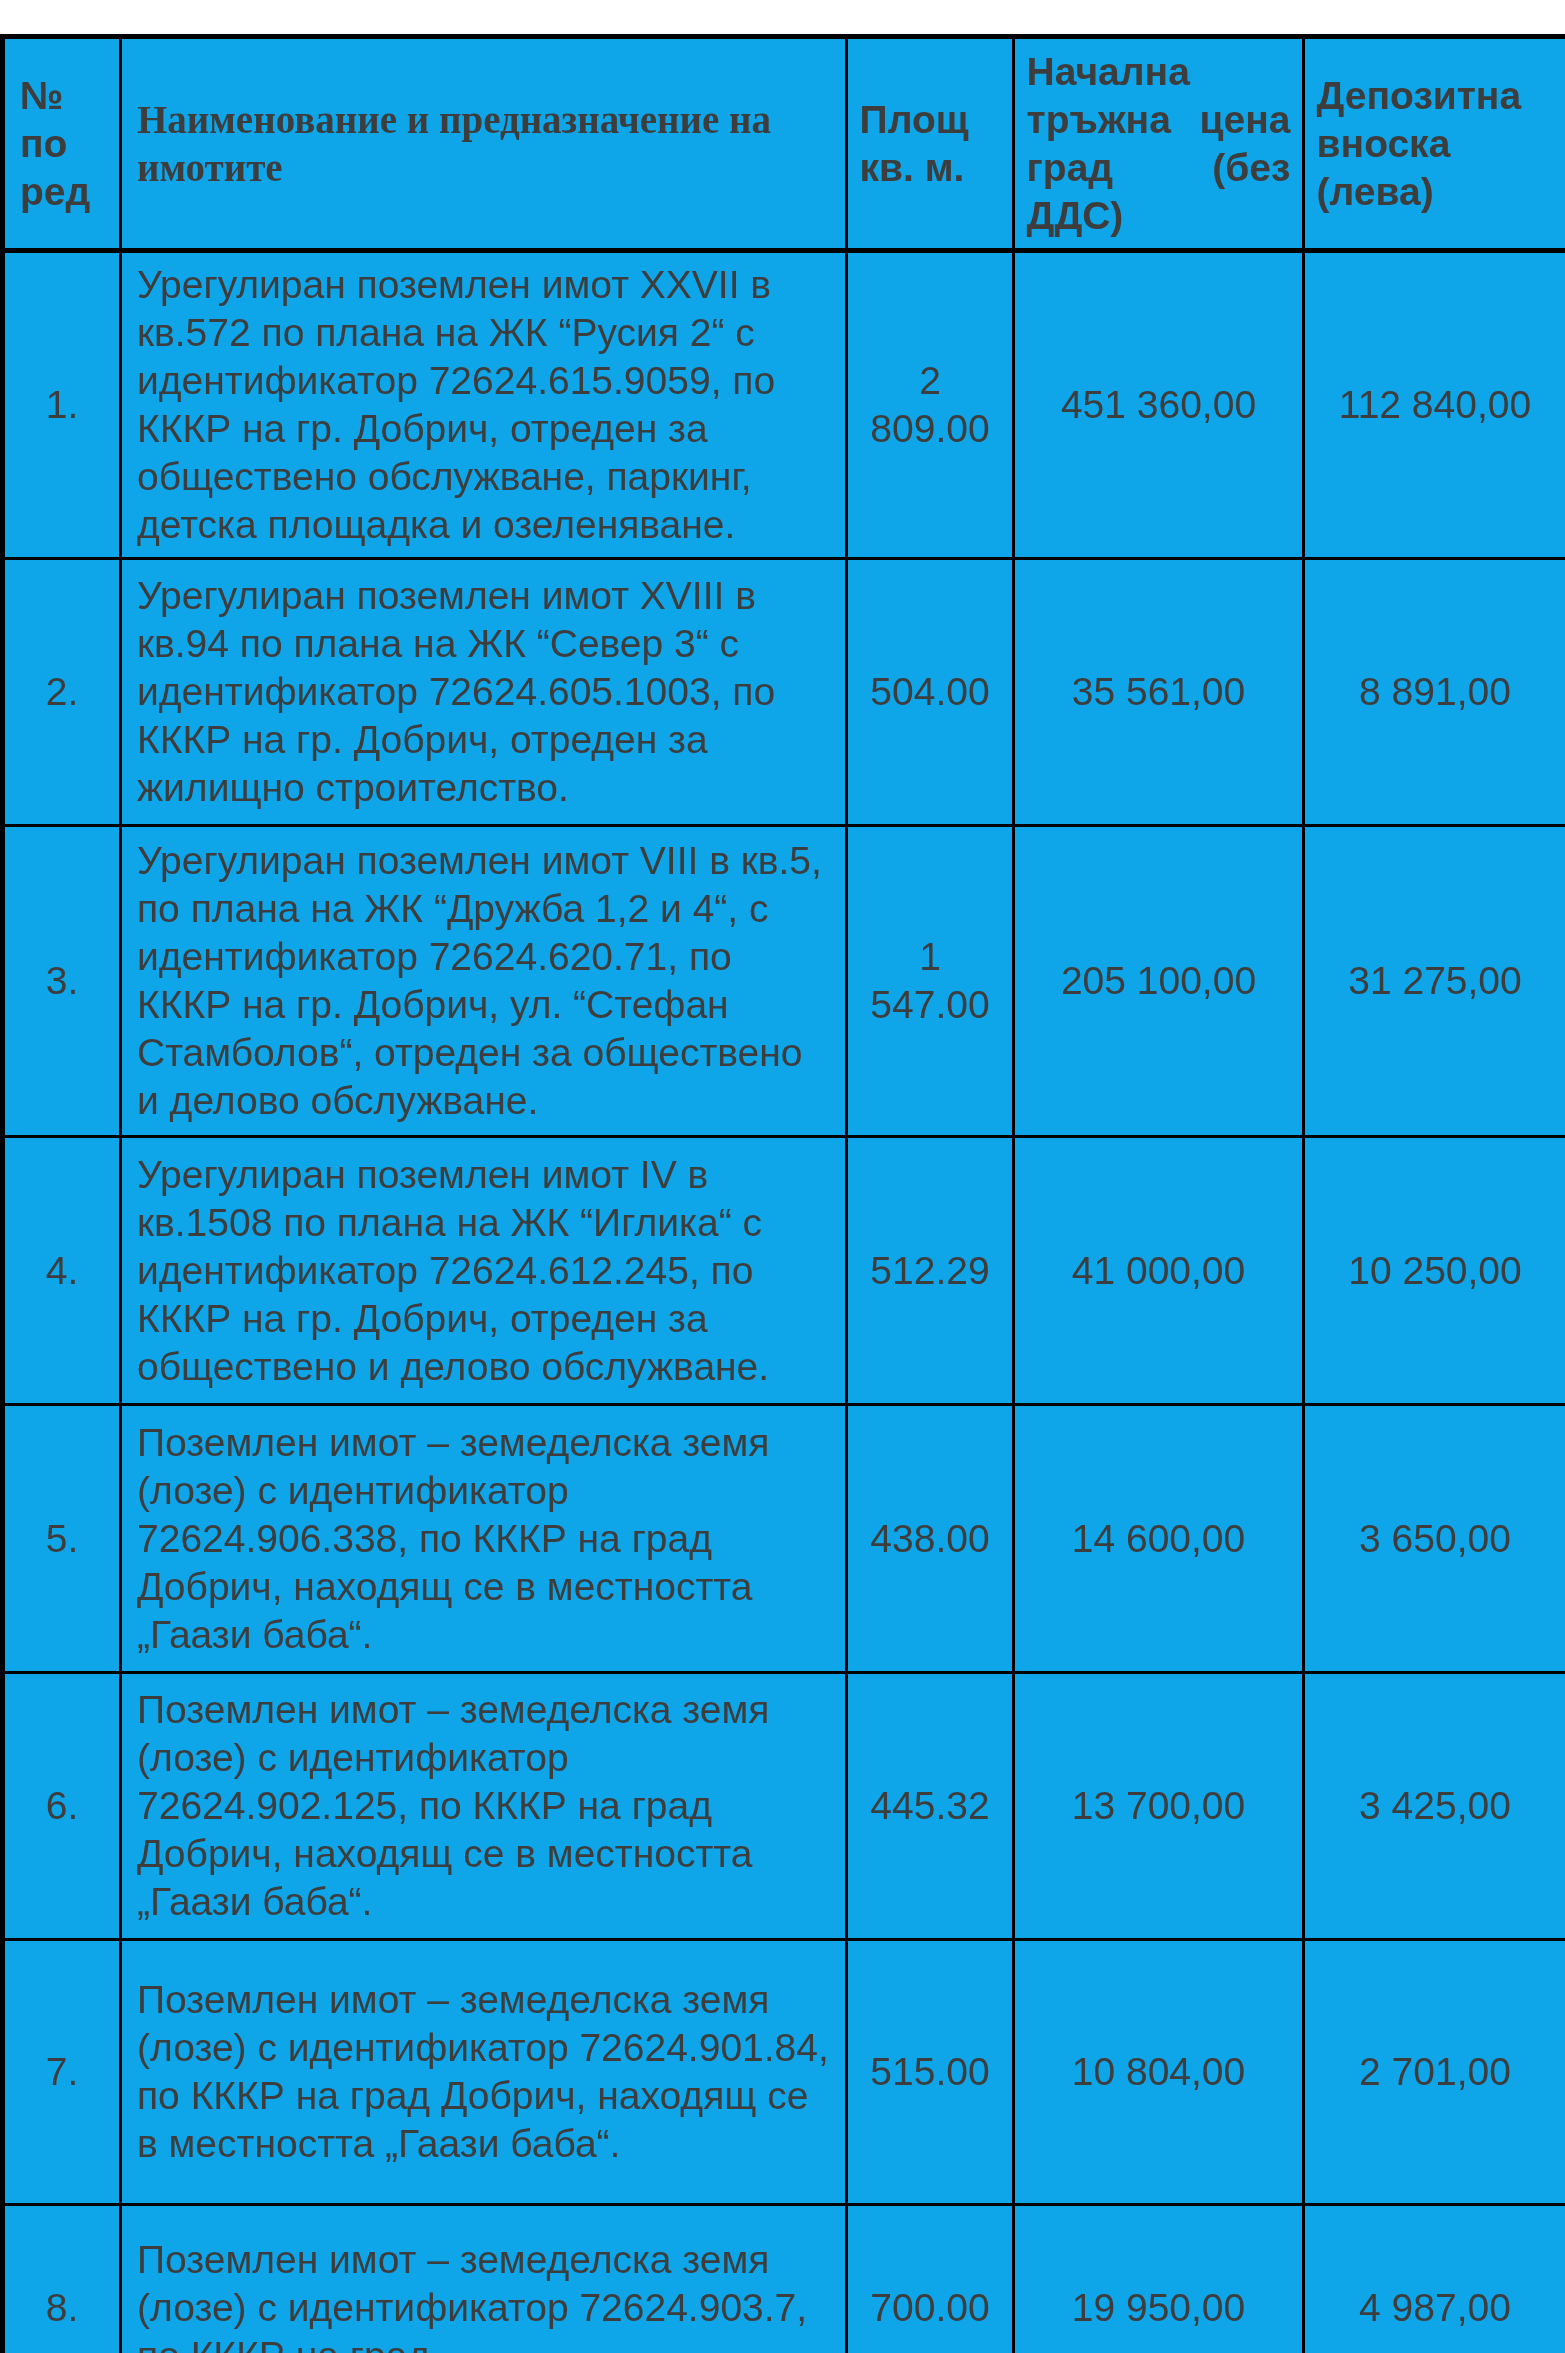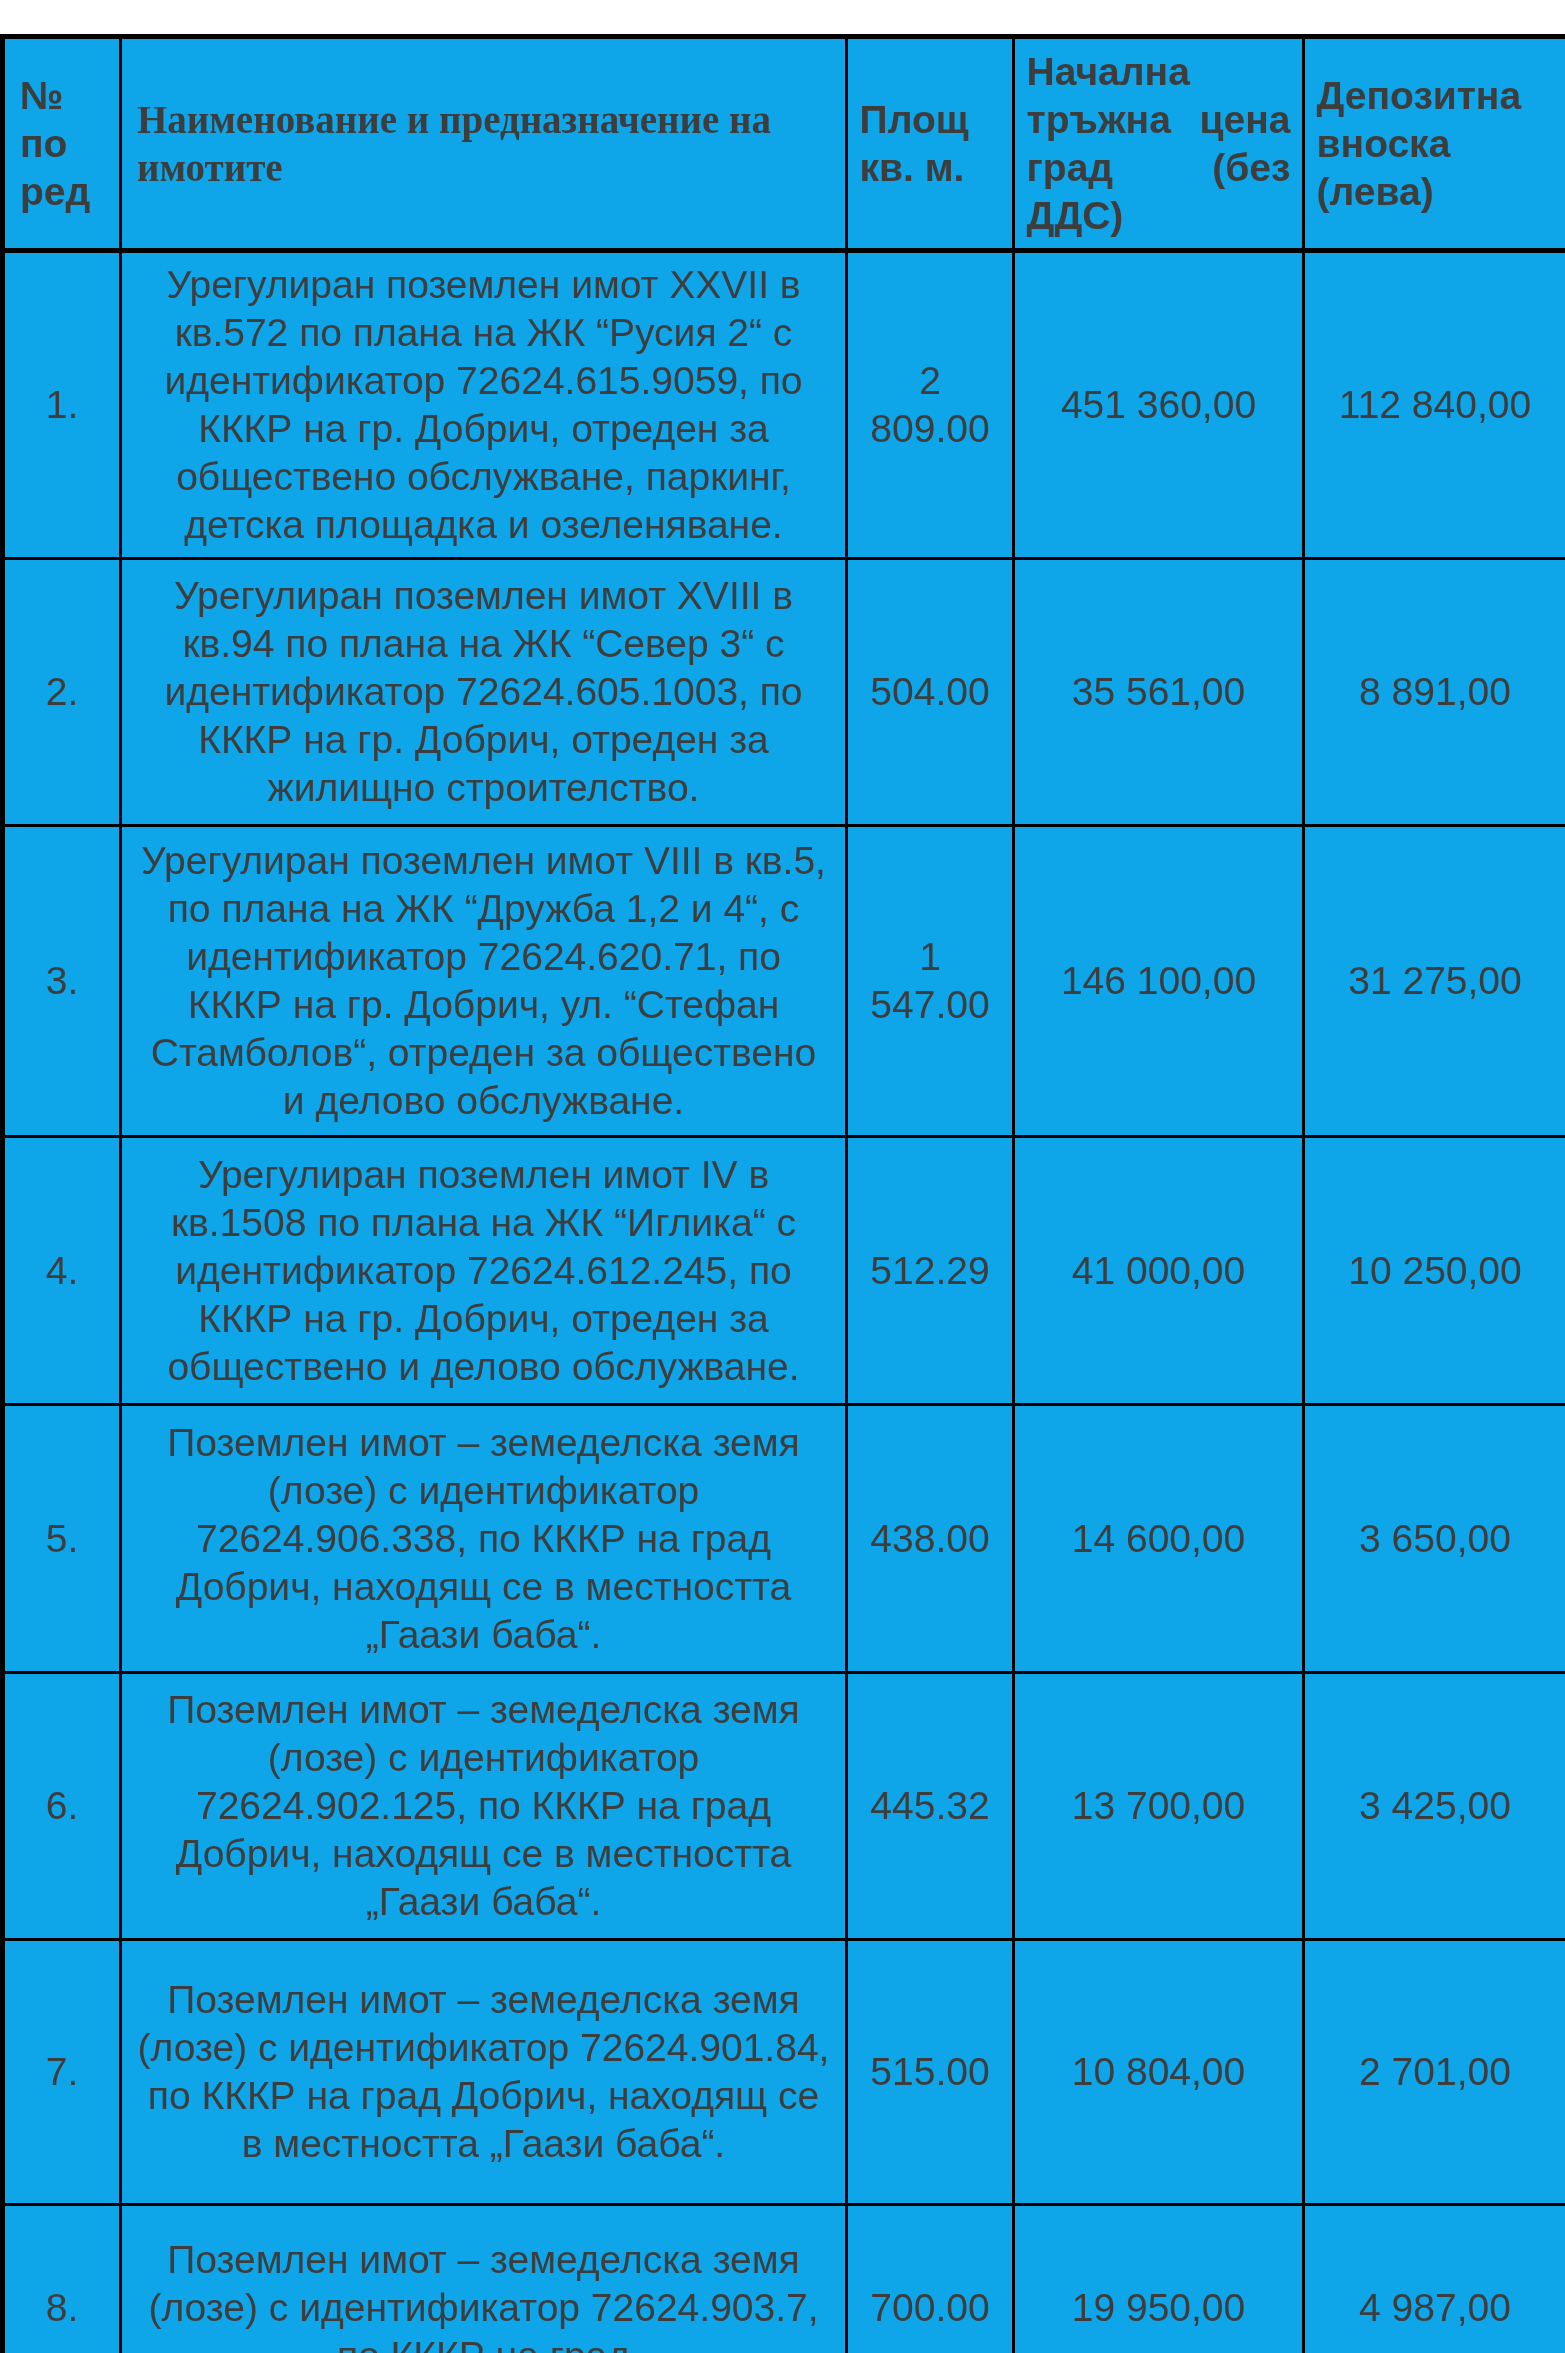--- a/index.html
+++ b/index.html
@@ -37,21 +37,21 @@
     border-bottom:5.8px solid #000;
     font-weight:bold;
     text-align:left;
     padding:8.3px 11.6px;
   }
   thead tr{height:214px;}
   th.h-num{padding-left:15px;}
   th.h-desc{padding-left:15px;font-family:Liberation Serif, serif;}
   th.h-price{text-align:justify;}
   td.num{text-align:center;padding:6.6px 8.3px;}
-  td.desc{text-align:center;padding:6.6px 15px;}
+  td.desc{text-align:left;padding:6.6px 15px;}
   td.area,td.price,td.dep{text-align:center;padding:6.6px 10px;}
 
   tr.r1{height:308px;}
   tr.r2{height:267px;}
   tr.r3{height:311px;}
   tr.r4{height:268px;}
   tr.r5{height:268px;}
   tr.r6{height:267px;}
   tr.r7{height:265px;}
   tr.r8{height:207px;}
@@ -96,21 +96,21 @@
         <td class="num">2.</td>
         <td class="desc">Урегулиран поземлен имот XVIII в кв.94 по плана на ЖК “Север 3“ с идентификатор 72624.605.1003, по КККР на гр. Добрич, отреден за жилищно строителство.</td>
         <td class="area">504.00</td>
         <td class="price">35 561,00</td>
         <td class="dep">8 891,00</td>
       </tr>
       <tr class="r3">
         <td class="num">3.</td>
         <td class="desc">Урегулиран поземлен имот VIII в кв.5, по плана на ЖК “Дружба 1,2 и 4“, с идентификатор 72624.620.71, по КККР на гр. Добрич, ул. “Стефан Стамболов“, отреден за обществено и делово обслужване.</td>
         <td class="area">1 547.00</td>
-        <td class="price">146 100,00</td>
+        <td class="price">205 100,00</td>
         <td class="dep">31 275,00</td>
       </tr>
       <tr class="r4">
         <td class="num">4.</td>
         <td class="desc">Урегулиран поземлен имот IV в кв.1508 по плана на ЖК “Иглика“ с идентификатор 72624.612.245, по КККР на гр. Добрич, отреден за обществено и делово обслужване.</td>
         <td class="area">512.29</td>
         <td class="price">41 000,00</td>
         <td class="dep">10 250,00</td>
       </tr>
       <tr class="r5">

